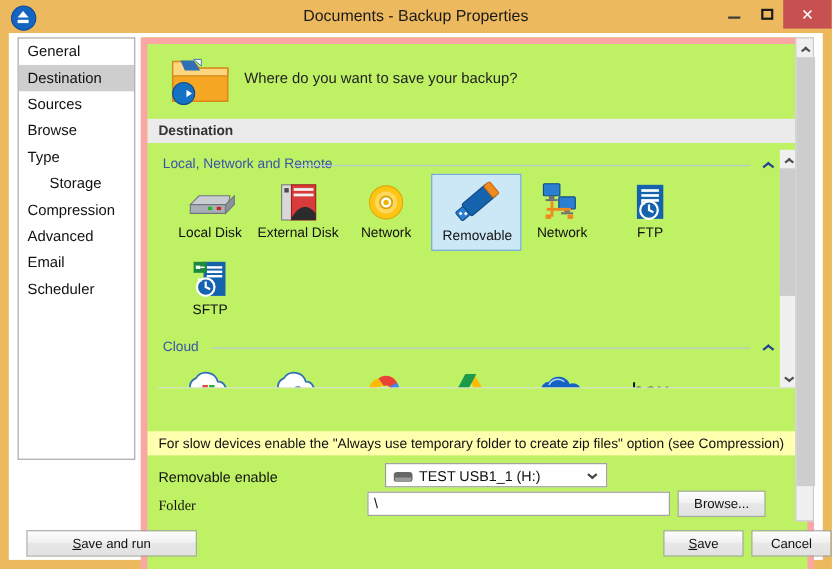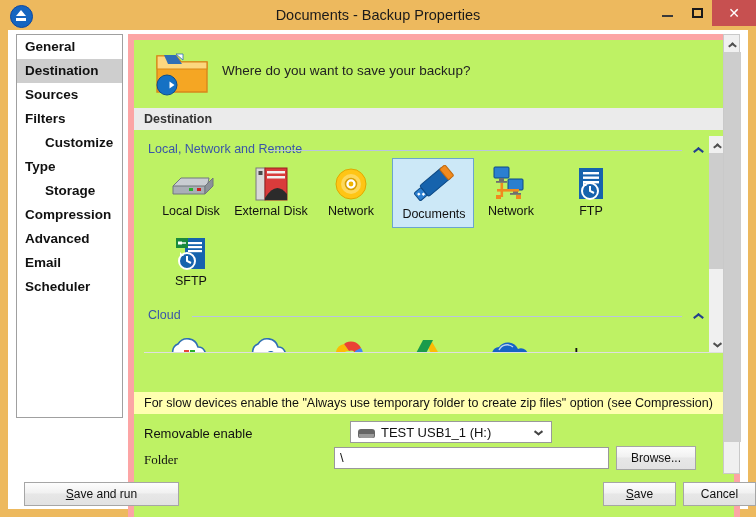--- a/index.html
+++ b/index.html
@@ -56,21 +56,20 @@
     position:absolute;left:8px;top:30px;width:740px;height:479px;
     background:#ffffff;
     box-sizing:border-box;
   }
 
   
   .sidebar{
     position:absolute;left:8px;top:4px;width:107px;height:384px;
     border:1px solid #a0a0a0;background:#fff;box-sizing:border-box;
     overflow:hidden;
-    font-weight:bold;
   }
   .nav-item{
     height:24px;line-height:24px;padding-left:8px;
     font-size:13.5px;color:#111;white-space:nowrap;cursor:default;
   }
   .nav-item.sub{padding-left:28px;}
   .nav-item.selected{background:#cecece;}
 
   
   .panel{
@@ -220,22 +219,21 @@
       <span class="glyph">✕</span>
     </div>
   </div>
 
   <div class="client">
 
     <div class="sidebar">
       <div class="nav-item">General</div>
       <div class="nav-item selected">Destination</div>
       <div class="nav-item">Sources</div>
-      <div class="nav-item">Filters</div>
-      <div class="nav-item sub">Customize</div>
+      <div class="nav-item">Browse</div>
       <div class="nav-item">Type</div>
       <div class="nav-item sub">Storage</div>
       <div class="nav-item">Compression</div>
       <div class="nav-item">Advanced</div>
       <div class="nav-item">Email</div>
       <div class="nav-item">Scheduler</div>
     </div>
 
     <div class="panel">
 
@@ -301,21 +299,21 @@
         <div class="tile selected" style="left:248px;top:22px;width:82px;height:70px;">
           <svg class="art" style="left:4px;top:6px;width:74px;" viewBox="0 0 74 36">
             <g transform="rotate(-40 37 18)">
               <rect x="24" y="11" width="30" height="14" rx="2" fill="#1663ad" stroke="#0d4a86" stroke-width="1"></rect>
               <rect x="50" y="11" width="7" height="14" rx="1.5" fill="#f08a1e" stroke="#c06a10" stroke-width="1"></rect>
               <rect x="15" y="13" width="9" height="10" rx="1.5" fill="#2b7fd0" stroke="#0d4a86" stroke-width="1"></rect>
               <rect x="17" y="15.5" width="2.4" height="2.4" fill="#ffffff"></rect>
               <rect x="20.5" y="18.6" width="2.4" height="2.4" fill="#ffffff"></rect>
             </g>
           </svg>
-          <div class="cap" style="top:48px;left:0;width:82px;">Documents</div>
+          <div class="cap" style="top:48px;left:0;width:82px;">Removable</div>
         </div>
 
         <div class="tile" style="left:330px;top:26px;">
           <svg class="art" viewBox="0 0 74 36">
             <g transform="translate(20,1)">
               <rect x="0" y="0" width="15" height="11" rx="1" fill="#2b7fd0" stroke="#0d4a86" stroke-width="1"></rect>
               <rect x="5" y="11" width="5" height="3" fill="#6f6f6f"></rect>
               <rect x="2" y="14" width="11" height="1.8" fill="#6f6f6f"></rect>
               <rect x="14" y="12" width="15" height="11" rx="1" fill="#2b7fd0" stroke="#0d4a86" stroke-width="1"></rect>
               <rect x="19" y="23" width="5" height="3" fill="#6f6f6f"></rect>

